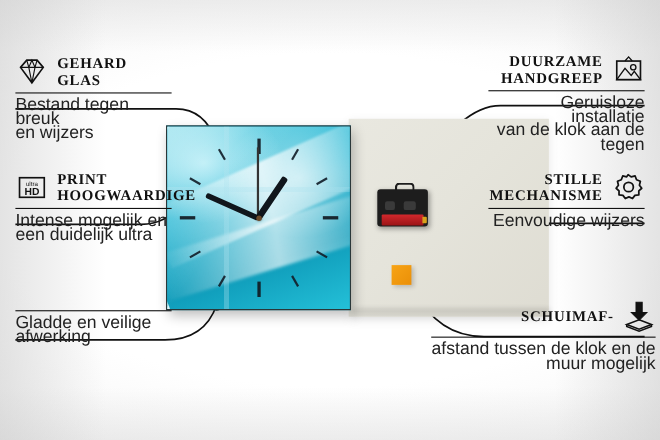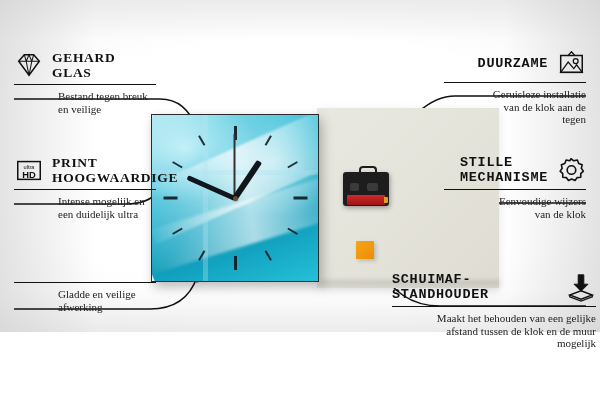--- a/index.html
+++ b/index.html
@@ -2,21 +2,21 @@
 <html><head>
 <meta charset="utf-8">
 <style>
   html,body{margin:0;padding:0;}
   body{
     width:600px;height:400px;overflow:hidden;
     font-family:"Liberation Serif", serif;
     background:#ffffff;
   }
   #page{
-    position:relative;width:600px;height:332px;
+    position:relative;width:600px;height:400px;
     background:
       radial-gradient(ellipse 120% 90% at 50% 50%, #ffffff 0%, #ffffff 42%, #f7f7f7 62%, #ededed 82%, #e6e6e6 100%);
   }
   
   #page:before{
     content:"";position:absolute;inset:0;pointer-events:none;
     background:
       linear-gradient(to right, rgba(205,205,205,.55) 0%, rgba(205,205,205,0) 16%),
       linear-gradient(to left, rgba(205,205,205,.55) 0%, rgba(205,205,205,0) 16%),
       linear-gradient(to bottom, rgba(210,210,210,.35) 0%, rgba(210,210,210,0) 12%),
@@ -96,23 +96,23 @@
   .battery:after{content:"";position:absolute;right:-3px;top:2px;width:4px;height:6px;background:#d8a21c;border-radius:0 1px 1px 0;}
   .foam{position:absolute;left:214px;top:141px;width:18px;height:18px;background:linear-gradient(135deg,#f7a416,#ea8f08);
         box-shadow:2px 2px 4px rgba(0,0,0,.18);}
 
   
   .callout{position:absolute;}
   .callout .head{display:flex;align-items:center;gap:8px;}
   .callout.right .head{justify-content:flex-end;}
   .title{font-size:13.5px;font-weight:bold;letter-spacing:.7px;color:#111;line-height:15px;
          text-transform:uppercase;font-family:"Liberation Serif", serif;}
-  .callout.right .title{text-align:left;font-family:Liberation Mono, monospace;}
+  .callout.right .title{text-align:right;}
   .rule{height:1.3px;background:#111;margin:4px 0 5px 0;}
-  .desc{font-size:11px;line-height:12.5px;color:#222;font-family:Liberation Serif, serif;margin-left:44px;}
+  .desc{font-size:16px;line-height:12.5px;color:#222;font-family:Liberation Sans, sans-serif;}
   .callout.right .desc{text-align:right;}
   .ic{width:30px;height:30px;flex:0 0 30px;display:block;}
 
   svg.connectors{position:absolute;left:0;top:0;width:600px;height:400px;pointer-events:none;}
 </style>
 </head>
 <body>
 
 <div id="page">
 
@@ -184,21 +184,21 @@
         <path d="M5 12 L11 5 L21 5 L27 12 L16 27 Z" fill="none" stroke="#111" stroke-width="1.6"></path>
         <path d="M5 12 H27 M11 5 L13 12 L16 27 M21 5 L19 12 L16 27 M13 12 L16 5 L19 12" fill="none" stroke="#111" stroke-width="1.1"></path>
       </svg>
       <div>
         <div class="title">GEHARD</div>
         <div class="title">GLAS</div>
       </div>
     </div>
     <div class="rule"></div>
     <div class="desc">Bestand tegen breuk</div>
-    <div class="desc">en veilige</div>
+    <div class="desc">en wijzers</div>
   </div>
 
   <div class="callout left" style="left:14px;top:155px;width:142px;">
     <div class="head">
       <svg class="ic" viewBox="0 0 32 32">
         <rect x="4" y="7" width="24" height="19" fill="none" stroke="#111" stroke-width="1.6"></rect>
         <text x="16" y="15" font-family="Liberation Sans, sans-serif" font-size="6" text-anchor="middle" fill="#111">ultra</text>
         <text x="16" y="24" font-family="Liberation Sans, sans-serif" font-size="10" font-weight="bold" text-anchor="middle" fill="#111">HD</text>
       </svg>
       <div>
@@ -213,20 +213,21 @@
 
   <div class="callout left" style="left:14px;top:278px;width:142px;">
     <div class="rule"></div>
     <div class="desc">Gladde en veilige afwerking</div>
   </div>
 
   <div class="callout right" style="left:444px;top:48px;width:142px;">
     <div class="head">
       <div>
         <div class="title">DUURZAME</div>
+        <div class="title">HANDGREEP</div>
       </div>
       <svg class="ic" viewBox="0 0 32 32">
         <rect x="5" y="8" width="23" height="18" fill="none" stroke="#111" stroke-width="1.6"></rect>
         <path d="M5 26 L13 15 L19 22 L22 18 L28 26 Z" fill="none" stroke="#111" stroke-width="1.3"></path>
         <circle cx="21" cy="14" r="2.6" fill="none" stroke="#111" stroke-width="1.3"></circle>
         <path d="M13 8 L16.5 4 L20 8" fill="none" stroke="#111" stroke-width="1.3"></path>
       </svg>
     </div>
     <div class="rule"></div>
     <div class="desc">Geruisloze installatie</div>
@@ -239,33 +240,30 @@
         <div class="title">STILLE</div>
         <div class="title">MECHANISME</div>
       </div>
       <svg class="ic" viewBox="0 0 32 32">
         <path d="M16 4 L19 6.2 L22.8 5.3 L24.2 9 L27.9 10.4 L27 14.2 L29.2 17.2 L26.4 19.8 L26.4 23.7 L22.6 24.1 L20.3 27.2 L16.8 25.6 L13.3 27.2 L11 24.1 L7.2 23.7 L7.2 19.8 L4.4 17.2 L6.6 14.2 L5.7 10.4 L9.4 9 L10.8 5.3 L14.6 6.2 Z" fill="none" stroke="#111" stroke-width="1.7" stroke-linejoin="round"></path>
         <circle cx="16.5" cy="16" r="4.6" fill="none" stroke="#111" stroke-width="1.7"></circle>
       </svg>
     </div>
     <div class="rule"></div>
     <div class="desc">Eenvoudige wijzers</div>
-    <div class="desc">van de klok</div>
   </div>
 
   <div class="callout right" style="left:392px;top:272px;width:204px;">
     <div class="head">
       <div style="flex:1">
         <div class="title">SCHUIMAF-</div>
-        <div class="title">STANDHOUDER</div>
       </div>
       <svg class="ic" viewBox="0 0 32 32">
         <path d="M13 3 H19 V13 H23.5 L16 20.5 L8.5 13 H13 Z" fill="#111" stroke="#111" stroke-width="1"></path>
         <path d="M16 20 L28 24.5 L16 29 L4 24.5 Z" fill="none" stroke="#111" stroke-width="1.5"></path>
         <path d="M4 24.5 L4 26.5 L16 31 L28 26.5 L28 24.5" fill="none" stroke="#111" stroke-width="1.5"></path>
       </svg>
     </div>
     <div class="rule"></div>
-    <div class="desc">Maakt het behouden van een gelijke</div>
     <div class="desc">afstand tussen de klok en de muur mogelijk</div>
   </div>
 
 </div>
 
 </body></html>

